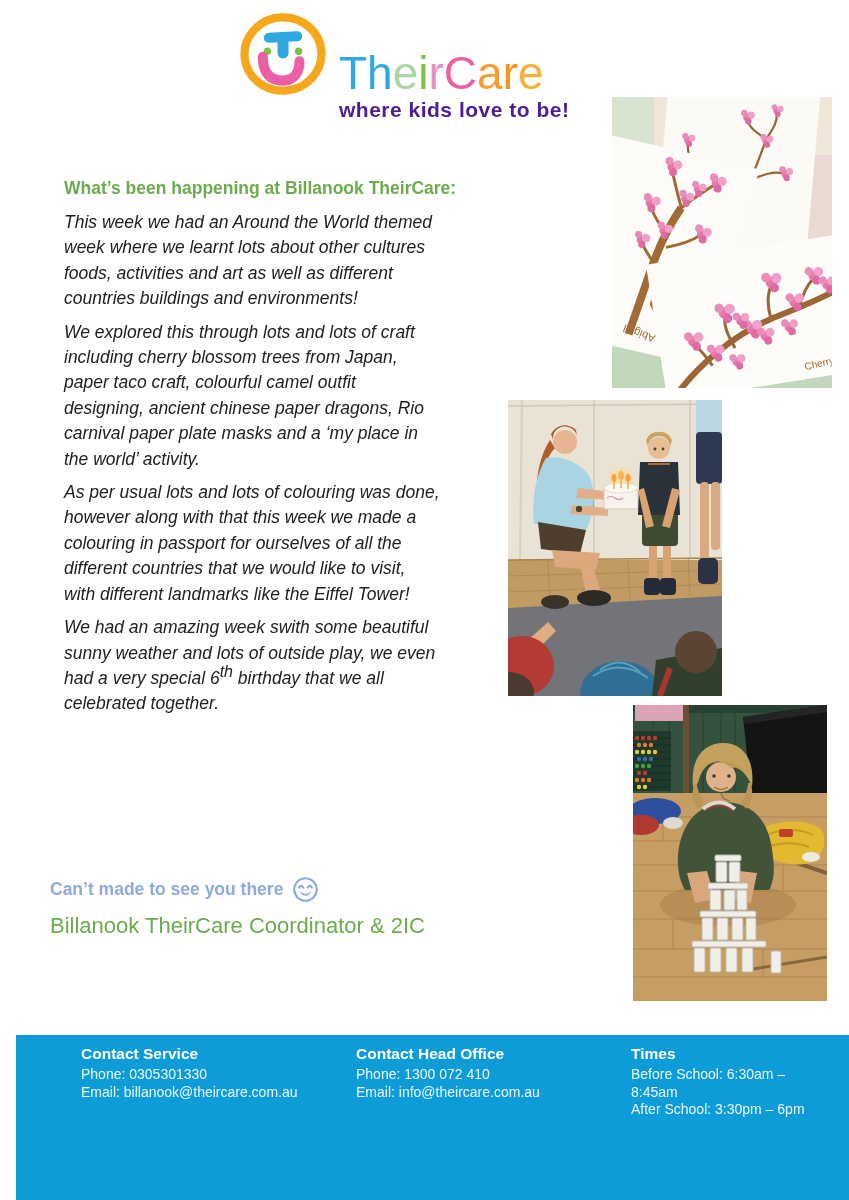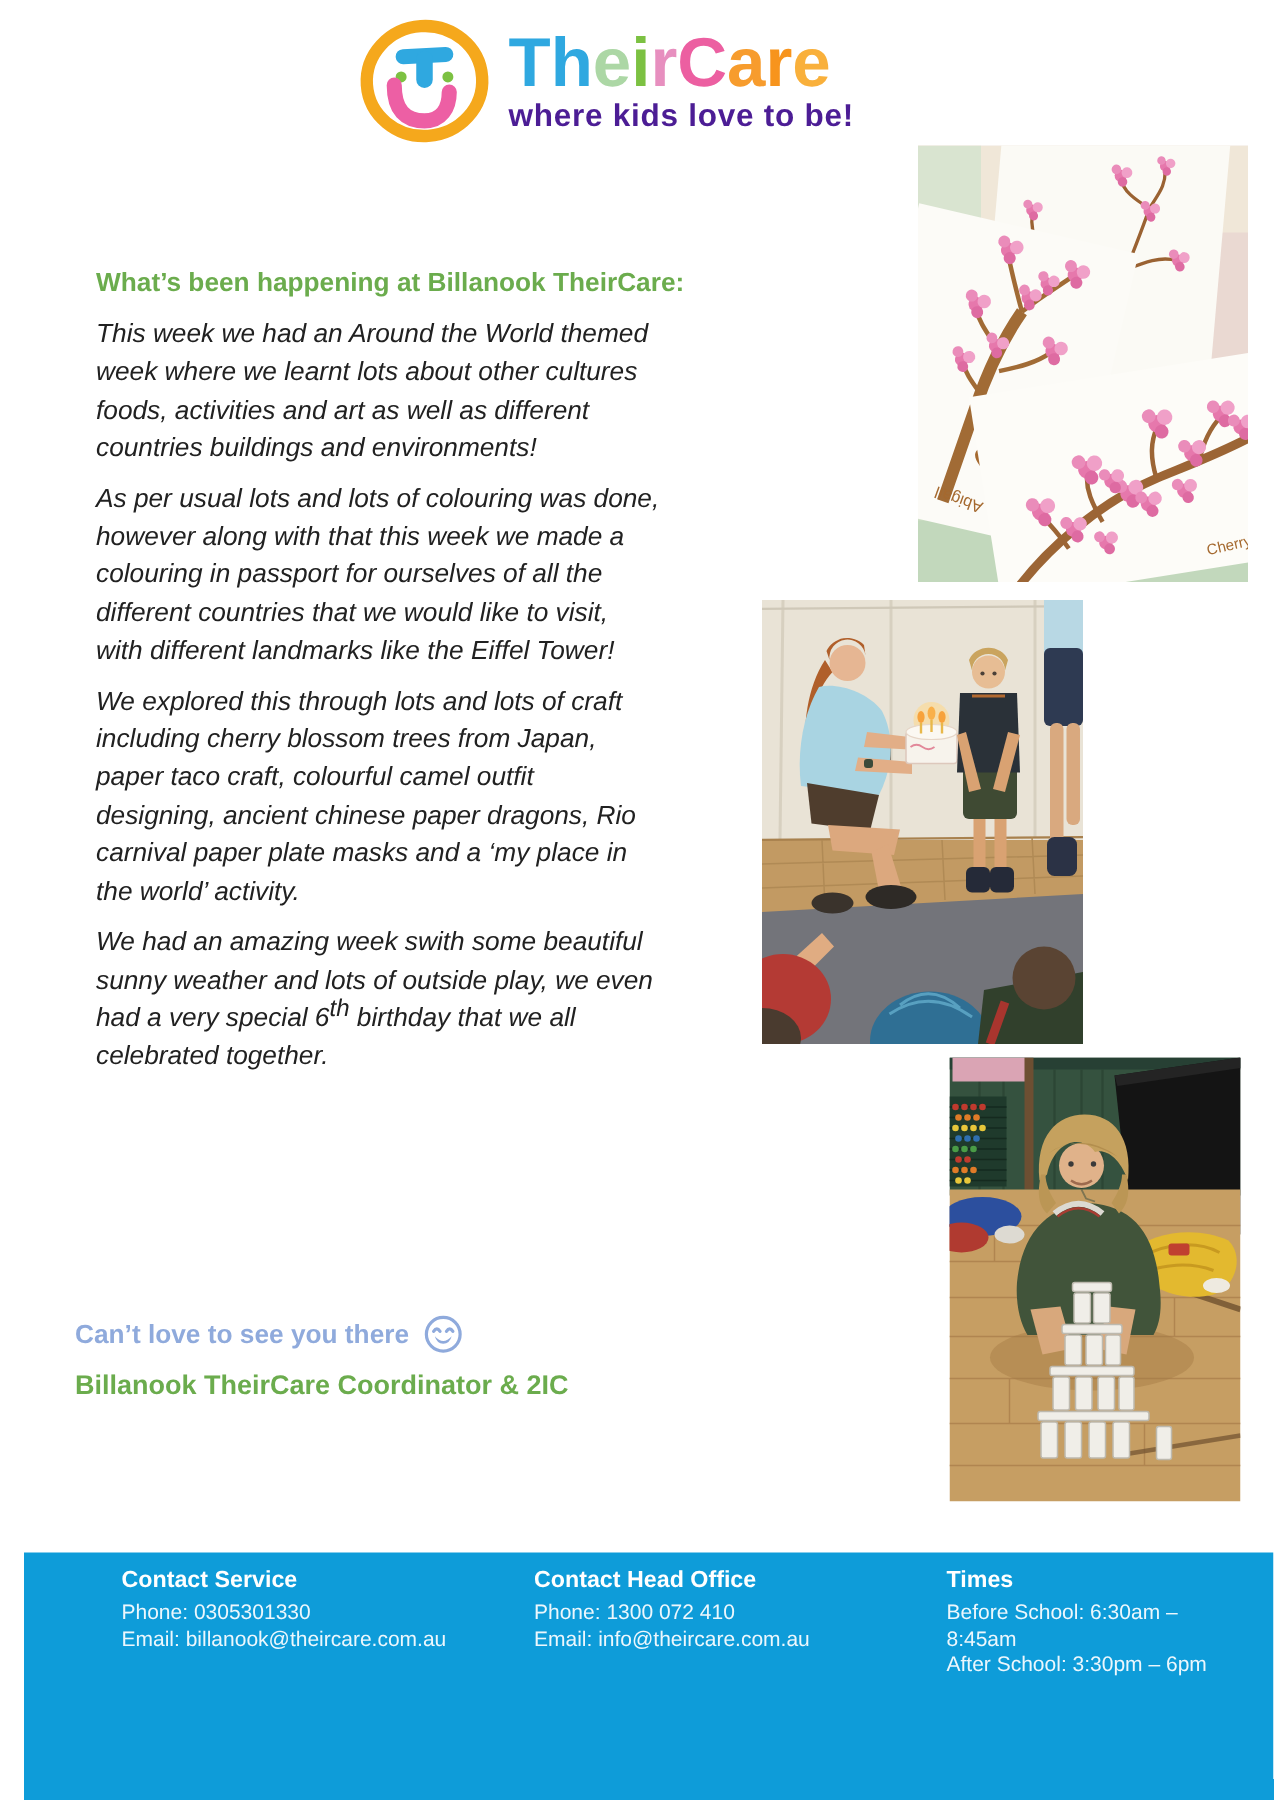--- a/index.html
+++ b/index.html
@@ -3,33 +3,33 @@
 <meta charset="utf-8">
 <style>
   html,body { margin:0; padding:0; background:#ffffff; }
   .page { position:relative; width:849px; height:1200px; background:#ffffff;
           font-family:"Liberation Sans", sans-serif; overflow:hidden; }
 
   
   .logo { position:absolute; left:237px; top:10px; display:flex; align-items:flex-start; gap:10px; }
   .logo-icon { width:92px; height:88px; }
   .logo-text { padding-top:8px; }
-  .wordmark { font-size:46px; font-weight:700; line-height:1; letter-spacing:0px; white-space:nowrap; }
+  .wordmark { font-size:46px; font-weight:400; line-height:1; letter-spacing:0px; white-space:nowrap;margin-top:32px; }
   .tagline { font-size:21px; font-weight:700; color:#4c1d95; text-align:center; margin-top:2px; letter-spacing:0.5px; }
 
   
   .content { position:absolute; left:64px; top:176px; width:472px; }
   .heading { font-size:17.5px; font-weight:700; color:#6BAC4D; margin:0 0 10px 0; line-height:24px; }
   .body { font-size:17.5px; color:#212121; line-height:25.4px; margin:0 0 8px 0; white-space:pre-line;font-style:italic; }
   .body sup { font-size:16px; line-height:0; }
 
   .cta { position:absolute; left:50px; top:876px; color:#8FAADC; font-weight:700; font-size:17.5px;
          display:flex; align-items:center; gap:9px; }
   .smiley { width:27px; height:27px; }
-  .signoff { position:absolute; left:50px; top:913px; color:#6BAC4D; font-weight:700; font-size:18px; }
+  .signoff { position:absolute; left:50px; top:913px; color:#6BAC4D; font-weight:400; font-size:22px; }
 
   
   .photo { position:absolute; display:block; }
   #photo-blossom { left:612px; top:97px; }
   #photo-cake    { left:508px; top:400px; }
   #photo-tower   { left:633px; top:705px; }
 
   
   .footer { position:absolute; left:16px; top:1035px; width:849px; height:165px; background:#0E9CD9; }
   .fcol { position:absolute; top:10px; color:#ffffff; }
@@ -56,39 +56,39 @@
       <div class="tagline">where kids love to be!</div>
     </div>
   </div>
 
   <section class="content">
     <h1 class="heading">What’s been happening at Billanook TheirCare:</h1>
     <p class="body">This week we had an Around the World themed
 week where we learnt lots about other cultures
 foods, activities and art as well as different
 countries buildings and environments!</p>
-    <p class="body">As per usual lots and lots of colouring was done,
-however along with that this week we made a
-colouring in passport for ourselves of all the
-different countries that we would like to visit,
-with different landmarks like the Eiffel Tower!</p>
     <p class="body">We explored this through lots and lots of craft
 including cherry blossom trees from Japan,
 paper taco craft, colourful camel outfit
 designing, ancient chinese paper dragons, Rio
 carnival paper plate masks and a ‘my place in
 the world’  activity.</p>
+    <p class="body">As per usual lots and lots of colouring was done,
+however along with that this week we made a
+colouring in passport for ourselves of all the
+different countries that we would like to visit,
+with different landmarks like the Eiffel Tower!</p>
     <p class="body"><span>We had an amazing week swith some beautiful
 sunny weather and lots of outside play, we even
 had a very special 6</span><sup>th</sup><span> birthday that we all
 celebrated together.</span></p>
   </section>
 
   <div class="cta">
-    <span>Can’t love to see you there</span>
+    <span>Can’t made to see you there</span>
     <svg class="smiley" viewBox="0 0 24 24">
       <circle cx="12" cy="12" r="10" fill="none" stroke="#8FAADC" stroke-width="1.9"></circle>
       <path d="M6.3,10.3 q1.9,-3 3.8,0" fill="none" stroke="#8FAADC" stroke-width="1.9" stroke-linecap="round"></path>
       <path d="M13.9,10.3 q1.9,-3 3.8,0" fill="none" stroke="#8FAADC" stroke-width="1.9" stroke-linecap="round"></path>
       <path d="M7,13.2 q5,5.6 10,0 q-1.2,4.4 -5,4.4 q-3.8,0 -5,-4.4 z" fill="#8FAADC"></path>
     </svg>
   </div>
   <div class="signoff">Billanook TheirCare Coordinator &amp; 2IC</div>
 
   <svg id="photo-blossom" class="photo" width="220" height="291" viewBox="0 0 220 291">

